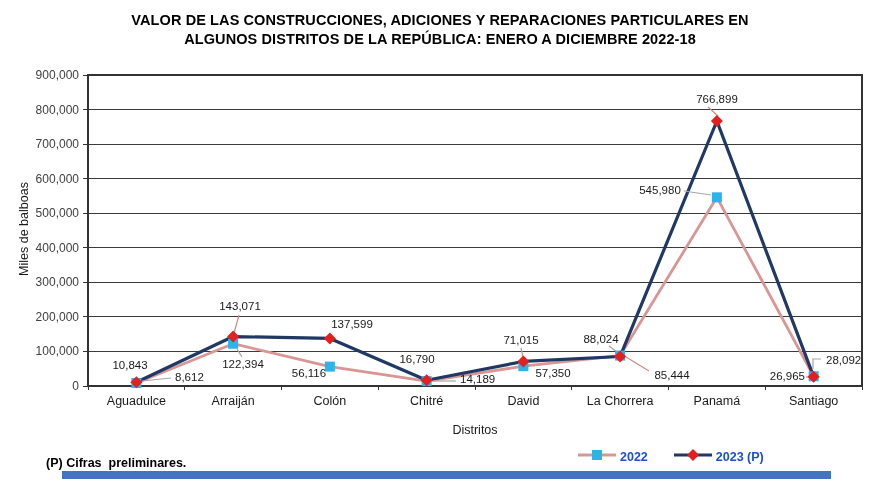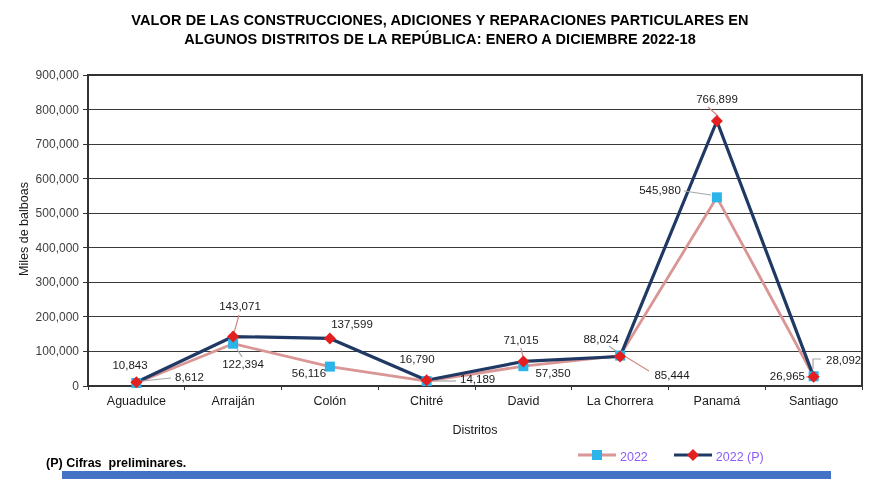--- a/index.html
+++ b/index.html
@@ -11,21 +11,21 @@
   #chart-svg text{font-family:"Liberation Sans",sans-serif;}
   .ytick-label{font-size:12px;fill:#404040;}
   .xtick-label{font-size:12.5px;fill:#1a1a1a;}
   .data-label{font-size:11.5px;fill:#1a1a1a;}
   .y-title{position:absolute;width:140px;left:-46px;top:222px;text-align:center;
            font-size:12.5px;color:#1a1a1a;transform:rotate(-90deg);}
   .x-title{position:absolute;left:88px;width:774px;top:423px;text-align:center;
            font-size:12.5px;color:#1a1a1a;}
   .footnote{position:absolute;left:46px;top:456px;font-size:12.5px;color:#000;white-space:pre;font-weight:bold;}
   .legend{position:absolute;left:578px;top:449px;display:flex;gap:26px;align-items:center;}
-  .legend-item{display:flex;align-items:flex-end;gap:4px;font-size:12.5px;color:#8b5cf6;}
+  .legend-item{display:flex;align-items:flex-end;gap:4px;font-size:12.5px;color:#1d4ed8;font-weight:bold;}
   .bottom-bar{position:absolute;left:62px;top:471px;width:769px;height:8px;}
 </style>
 </head>
 <body>
 
 <div class="stage">
 
   <div class="title">
     <div>VALOR DE LAS CONSTRUCCIONES, ADICIONES Y REPARACIONES PARTICULARES EN</div>
     <div>ALGUNOS DISTRITOS DE LA REPÚBLICA: ENERO A DICIEMBRE 2022-18</div>
@@ -138,19 +138,19 @@
             <line x1="0" y1="6" x2="38" y2="6" stroke="#d99694" stroke-width="3"></line>
             <rect x="14" y="1" width="10" height="10" fill="#2ab4e9"></rect>
           </svg></span>
       <span>2022</span>
     </div>
     <div class="legend-item">
       <span id="sw1"><svg width="38" height="12">
             <line x1="0" y1="6" x2="38" y2="6" stroke="#1f3864" stroke-width="3"></line>
             <path d="M 19 0 L 25 6 L 19 12 L 13 6 Z" fill="#e41f1f"></path>
           </svg></span>
-      <span>2022 (P)</span>
+      <span>2023 (P)</span>
     </div>
   </div>
 
   <div class="bottom-bar" style="background: rgb(68, 114, 196);"></div>
 
 </div>
 
 </body></html>

